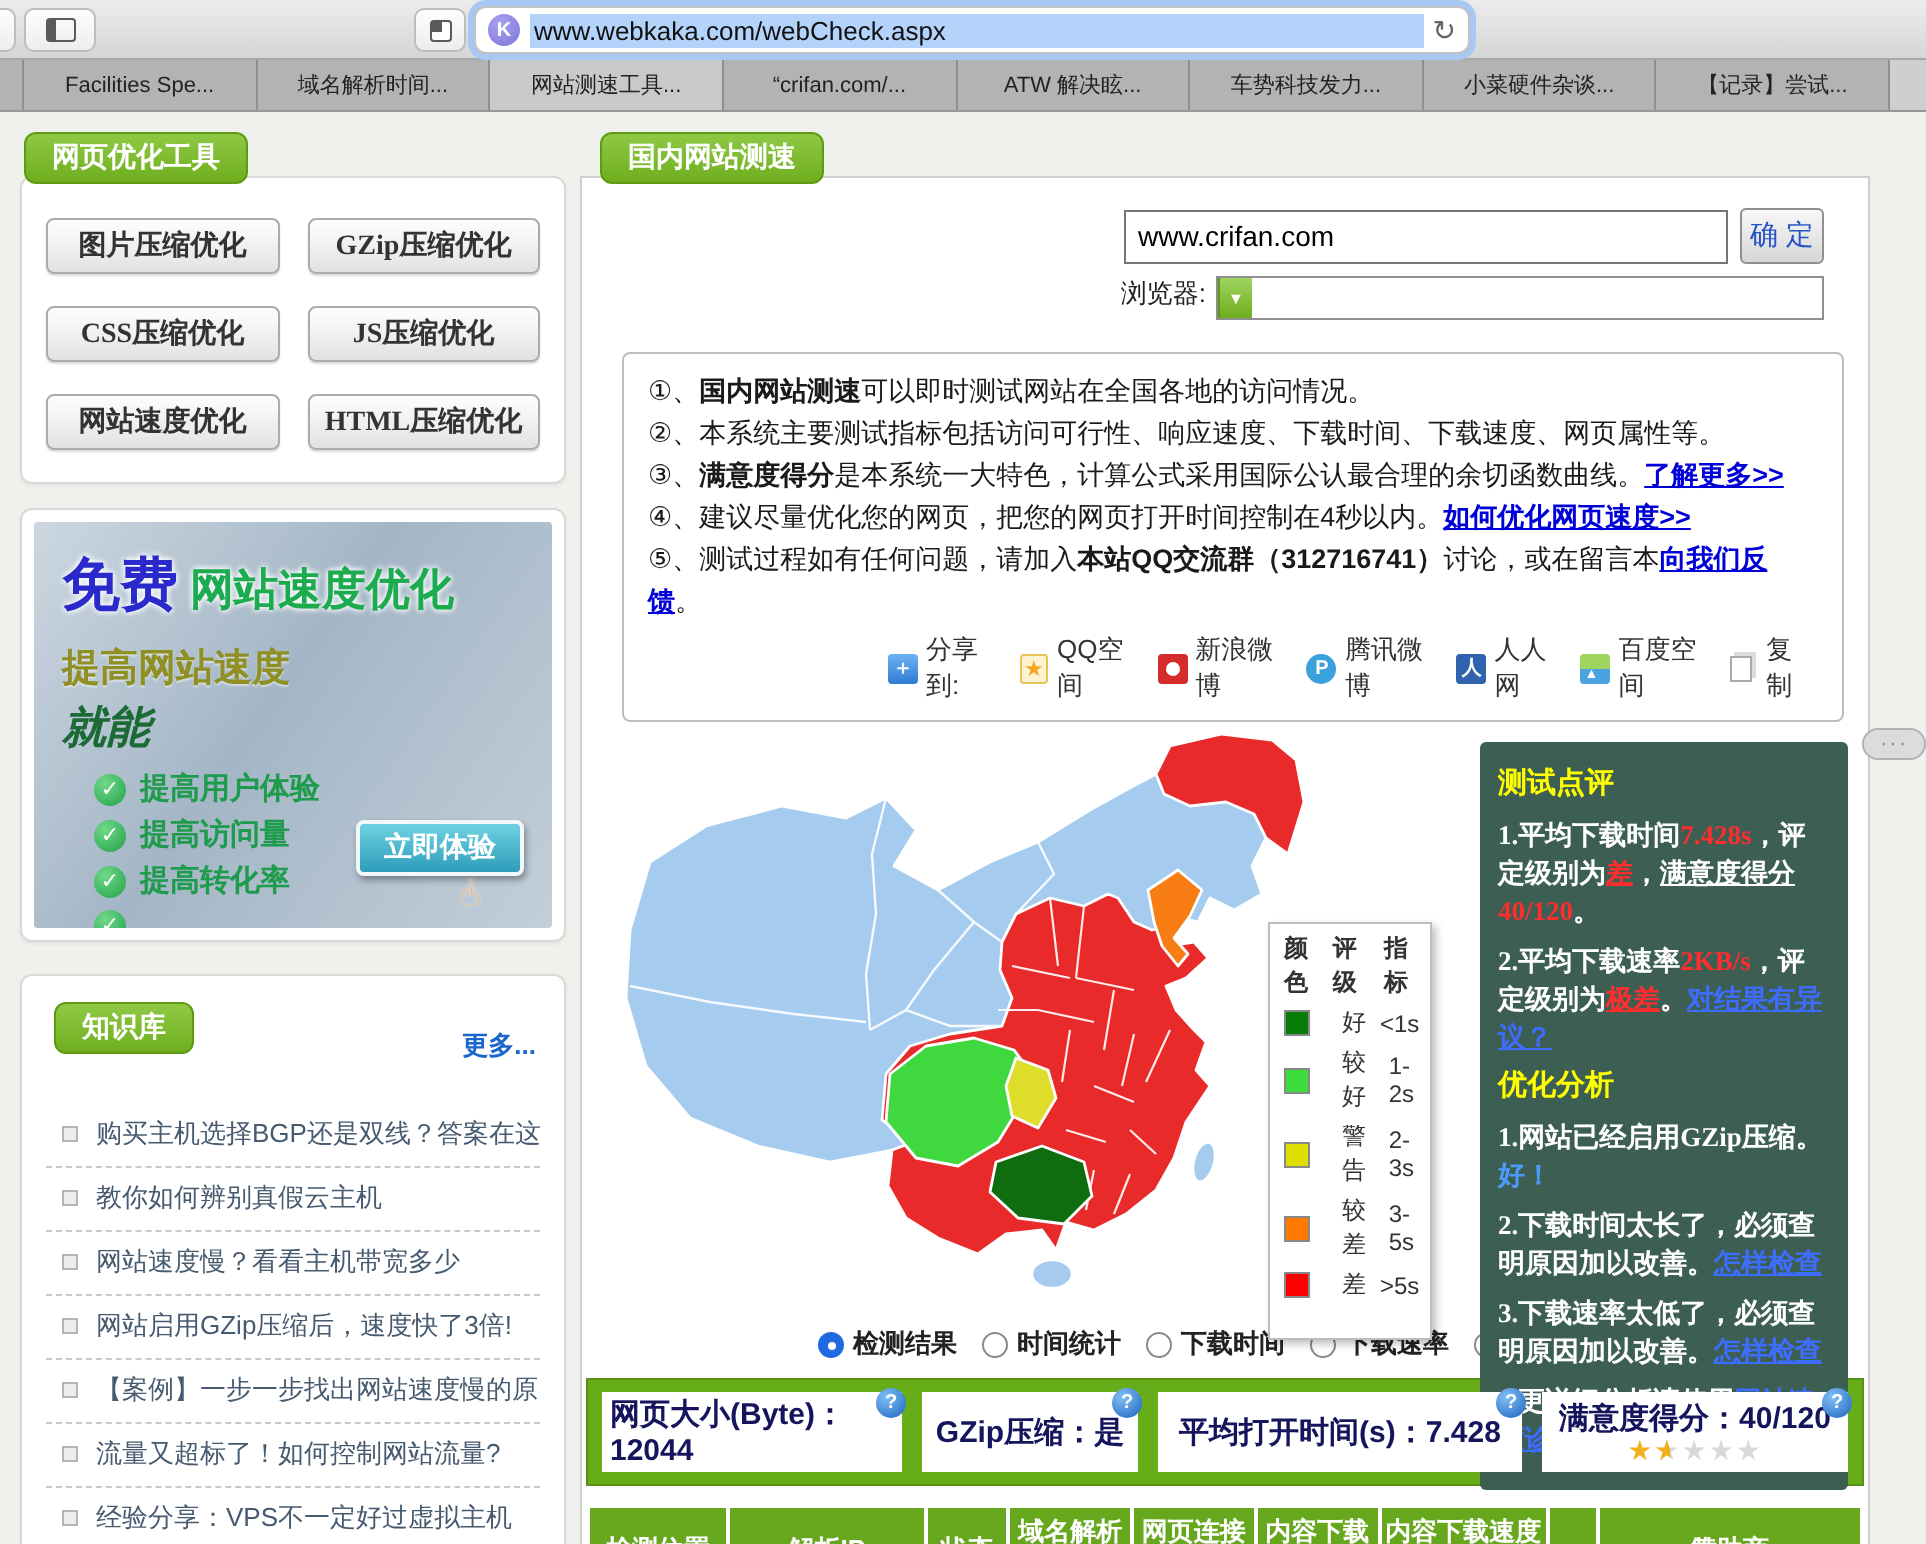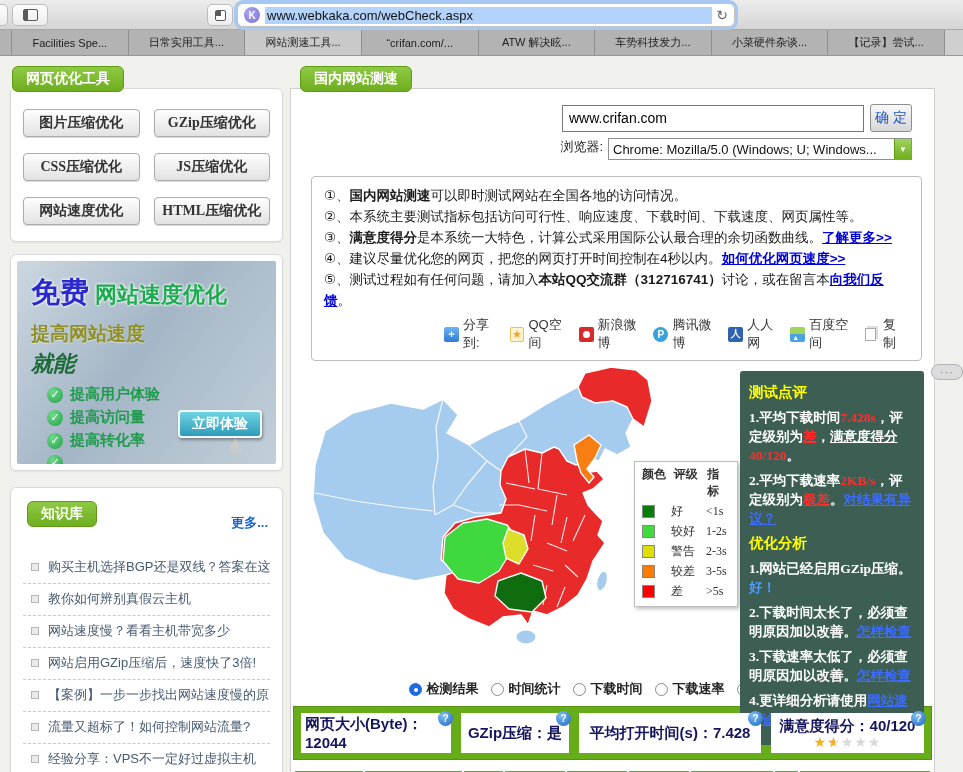--- a/index.html
+++ b/index.html
@@ -87,39 +87,39 @@
   .sic-sina::after { content:""; width:7px; height:7px; border-radius:50%; background:#fff; }
   .sic-tqq { background:#39a2dc; border-radius:50%; }
   .sic-renren { background:#2f63ad; }
   .sic-baidu { background:linear-gradient(#9fd45f 50%,#4aa3df 50%); position:relative; }
   .sic-baidu::after { content:"▲"; color:#fff; font-size:7px; position:absolute; bottom:1px; left:2px; }
   .sic-copy { background:#fff; border:1px solid #aaa; box-shadow:2px -2px 0 #ddd; border-radius:0; width:11px; height:13px; margin-right:3px; }
 
   
   .maprow { position:relative; height:292px; margin-top:4px; }
   .chinamap { position:absolute; left:4px; top:0; }
-  .legend { position:absolute; left:343px; top:96px; width:104px; background:#fff; border:1px solid #bdbdbd; box-shadow:2px 2px 4px rgba(0,0,0,.25); padding:4px 7px 6px; font-size:12px; color:#333;font-family:Liberation Serif, serif; }
+  .legend { position:absolute; left:343px; top:96px; width:82px; background:#fff; border:1px solid #bdbdbd; box-shadow:2px 2px 4px rgba(0,0,0,.25); padding:4px 7px 18px; font-size:12px; color:#333; }
   .legrow { display:flex; align-items:center; gap:7px; margin-top:3px; }
   .leghead { display:flex; gap:7px; font-weight:bold; }
   .leghead span:first-child { width:26px; }
   .leghead span:nth-child(2) { width:28px; }
   .legsw { width:13px; height:13px; border:1px solid #888; flex:0 0 13px; }
   .legrow .g { width:28px; margin-left:9px; }
   .sw-good { background:#087d08; } .sw-better { background:#3ddd3d; } .sw-warn { background:#dede00; } .sw-bad { background:#ff7b00; } .sw-worst { background:#fe0000; }
 
   .testpanel { position:absolute; left:449px; top:6px; width:184px; background:#3c5e53; border-radius:3px; padding:8px 9px 10px; font-family:"Liberation Serif","DejaVu Serif",serif; color:#fff; font-size:13.5px; font-weight:bold; line-height:19px; }
   .tp-h { color:#ffff00; font-size:14.5px; margin:4px 0 2px; }
   .tp-p { margin:6px 0; }
   .red { color:#ff2d2d;margin-top:24px; } .redu { color:#ff2d2d; text-decoration:underline; }
   .whu { text-decoration:underline; }
   .blu { color:#4d9bff; }
   .plnk { color:#3d6cff; text-decoration:underline; }
 
   
-  .radiorow { display:flex; justify-content:center; align-items:center; gap:2px; margin-top:23px; font-size:13px; font-weight:bold; color:#222; }
+  .radiorow { display:flex; justify-content:center; align-items:center; gap:2px; margin-top:6px; font-size:13px; font-weight:bold; color:#222; }
   .radio { width:13px; height:13px; border-radius:50%; border:1px solid #8a8a8a; background:#fff; display:inline-block; margin-right:3px; vertical-align:-2px; }
   .radio.on { background:#1f6ae0; border-color:#1f6ae0; position:relative; }
   .radio.on::after { content:""; position:absolute; left:4px; top:4px; width:4px; height:4px; border-radius:50%; background:#fff; }
   .radiolbl { margin-right:10px; }
 
   
   .statsbar { display:flex; gap:10px; background:#67ad19; border:1px solid #579311; margin:8px 2px 0; padding:6px 7px; }
   .statbox { background:#fff; position:relative; display:flex; flex-direction:column; align-items:center; justify-content:center; font-size:15px; font-weight:bold; color:#15155e; padding:2px 4px; min-height:34px; }
   .sb1 { flex:0 0 150px; } .sb2 { flex:0 0 108px; } .sb3 { flex:0 0 182px; } .sb4 { flex:1; }
   .qmark { position:absolute; top:-2px; right:-2px; width:15px; height:15px; border-radius:50%; background:radial-gradient(circle at 35% 30%,#7fc0f5,#1d62c0); color:#fff; font-size:10px; font-weight:bold; display:flex; align-items:center; justify-content:center; }
@@ -150,21 +150,21 @@
     <div class="urlbar">
       <span class="favicon">K</span>
       <span class="urltext">www.webkaka.com/webCheck.aspx</span>
       <span class="reload">↻</span>
     </div>
   </div>
 
   <div class="tabbar">
     <div class="tab sliver"></div>
     <div class="tab">Facilities Spe...</div>
-    <div class="tab">日常实用工具...</div>
+    <div class="tab">域名解析时间...</div>
     <div class="tab active">网站测速工具...</div>
     <div class="tab">“crifan.com/...</div>
     <div class="tab">ATW 解决眩...</div>
     <div class="tab">车势科技发力...</div>
     <div class="tab">小菜硬件杂谈...</div>
     <div class="tab">【记录】尝试...</div>
     <div class="tab endcap"></div>
   </div>
 
   <div class="content">
@@ -262,21 +262,20 @@
 
       <div class="mainpanel">
 
         <div class="formrow1">
           <input class="urlinput" type="text" value="www.crifan.com" style="">
           <button class="okbtn">确 定</button>
         </div>
         <div class="formrow2">
           <span>浏览器:</span>
           <div class="selectbox">
-            <span class="selecttext">Chrome: Mozilla/5.0 (Windows; U; Windows...</span>
             <span class="selectarrow">▼</span>
           </div>
         </div>
 
         <div class="instrbox">
           <div class="instr">
             <span>①、</span><b>国内网站测速</b><span>可以即时测试网站在全国各地的访问情况。</span>
           </div>
           <div class="instr">
             <span>②、</span><span>本系统主要测试指标包括访问可行性、响应速度、下载时间、下载速度、网页属性等。</span>

